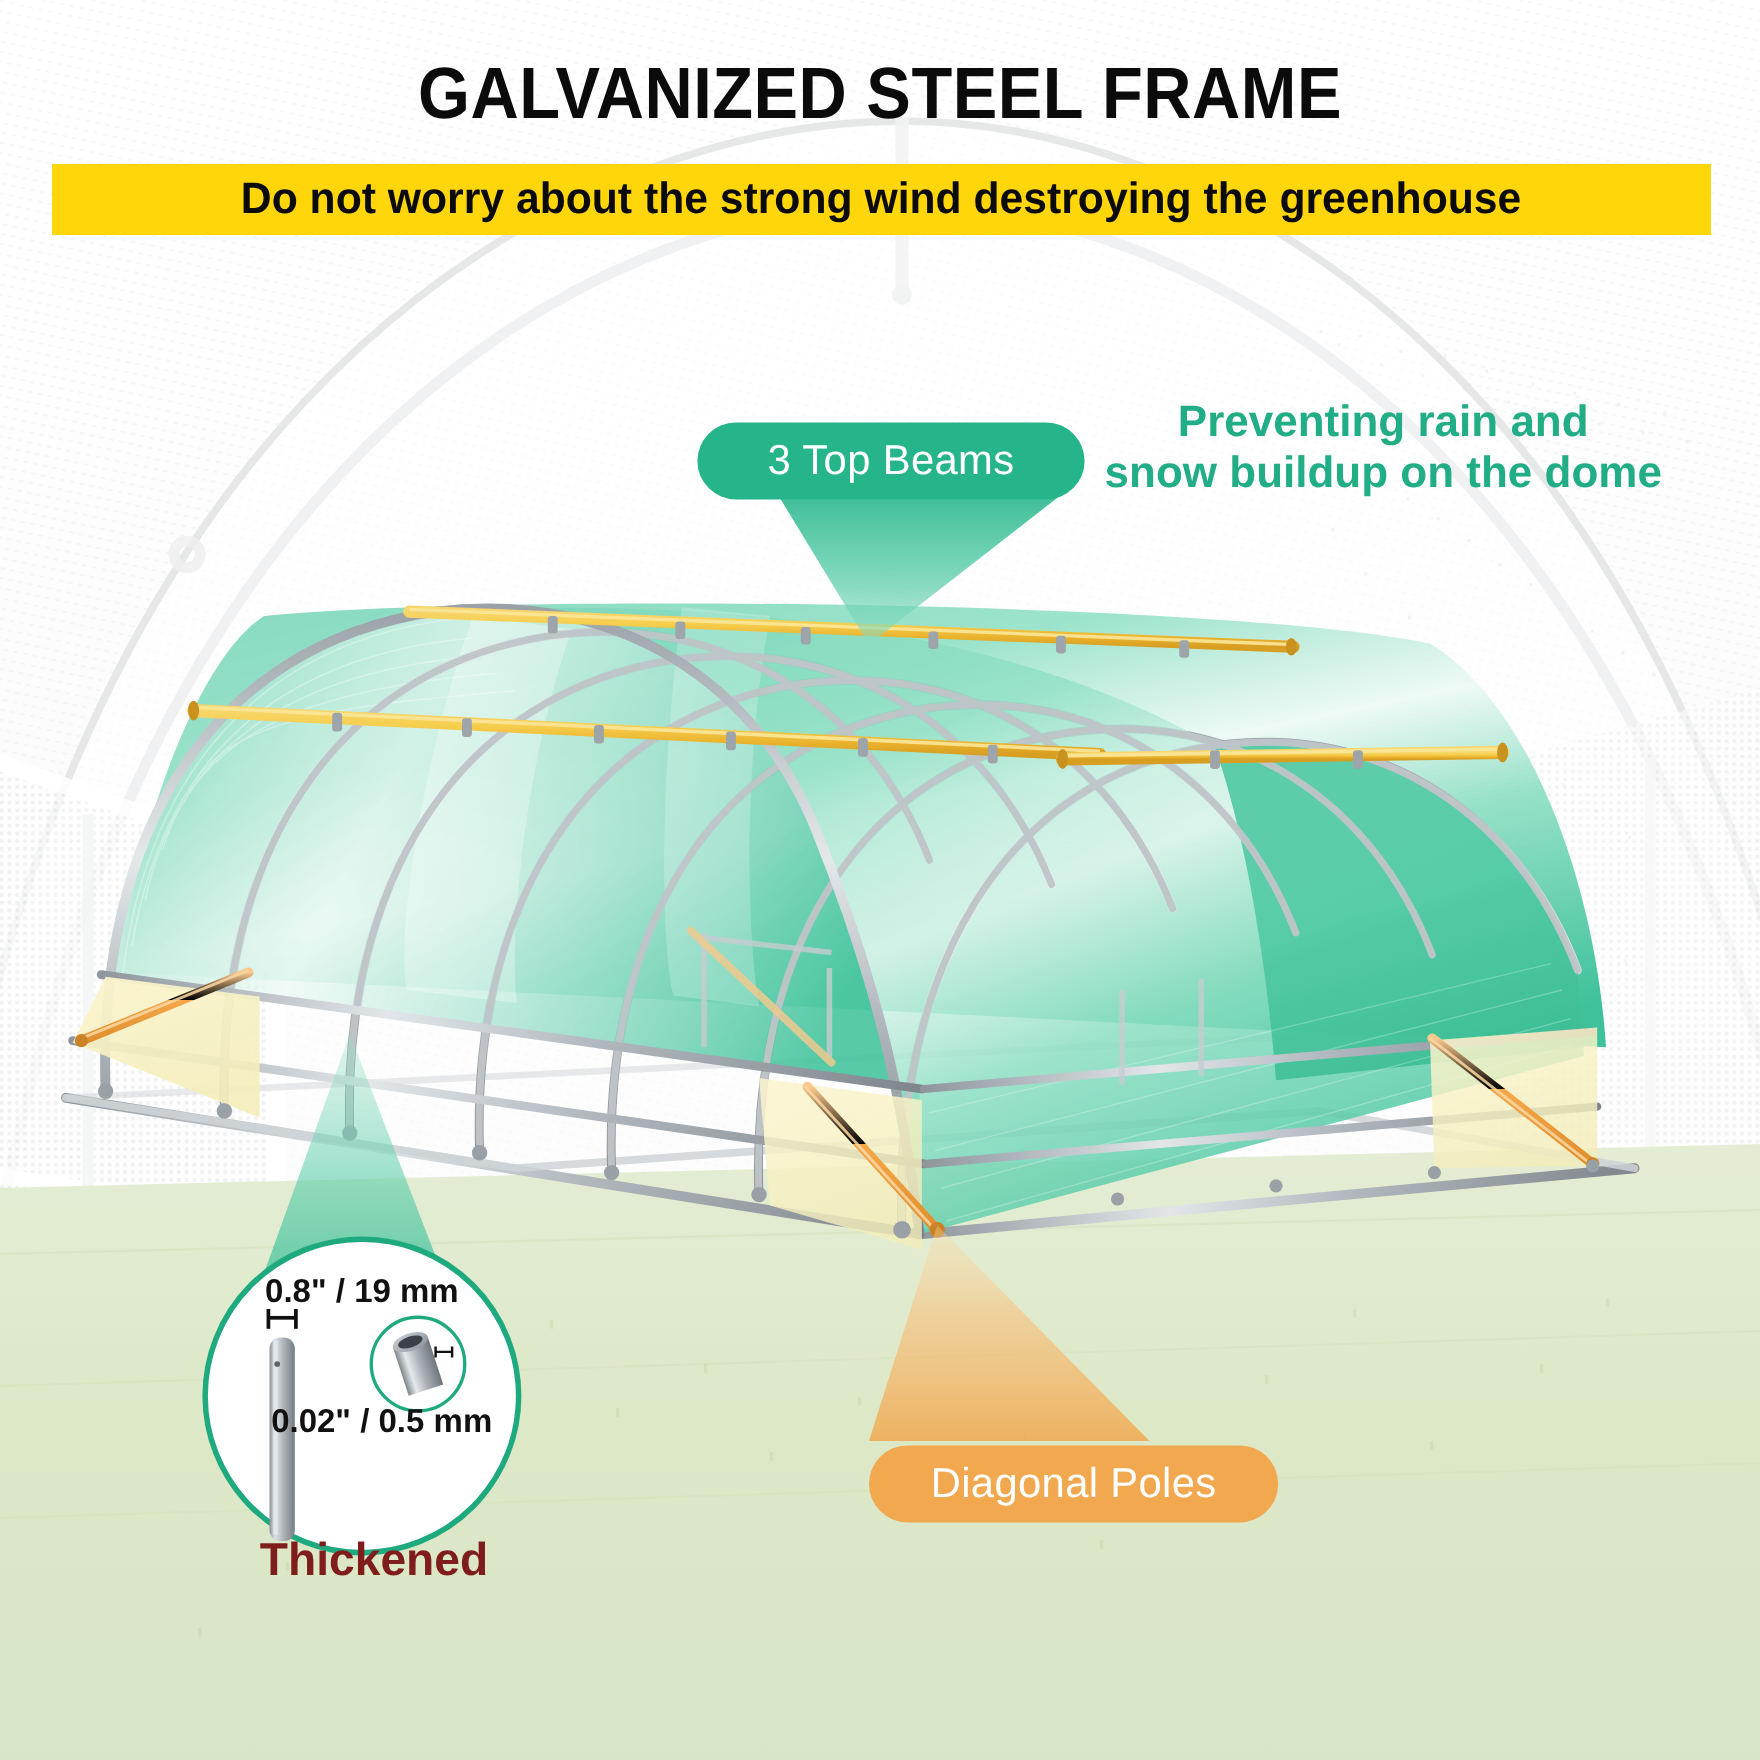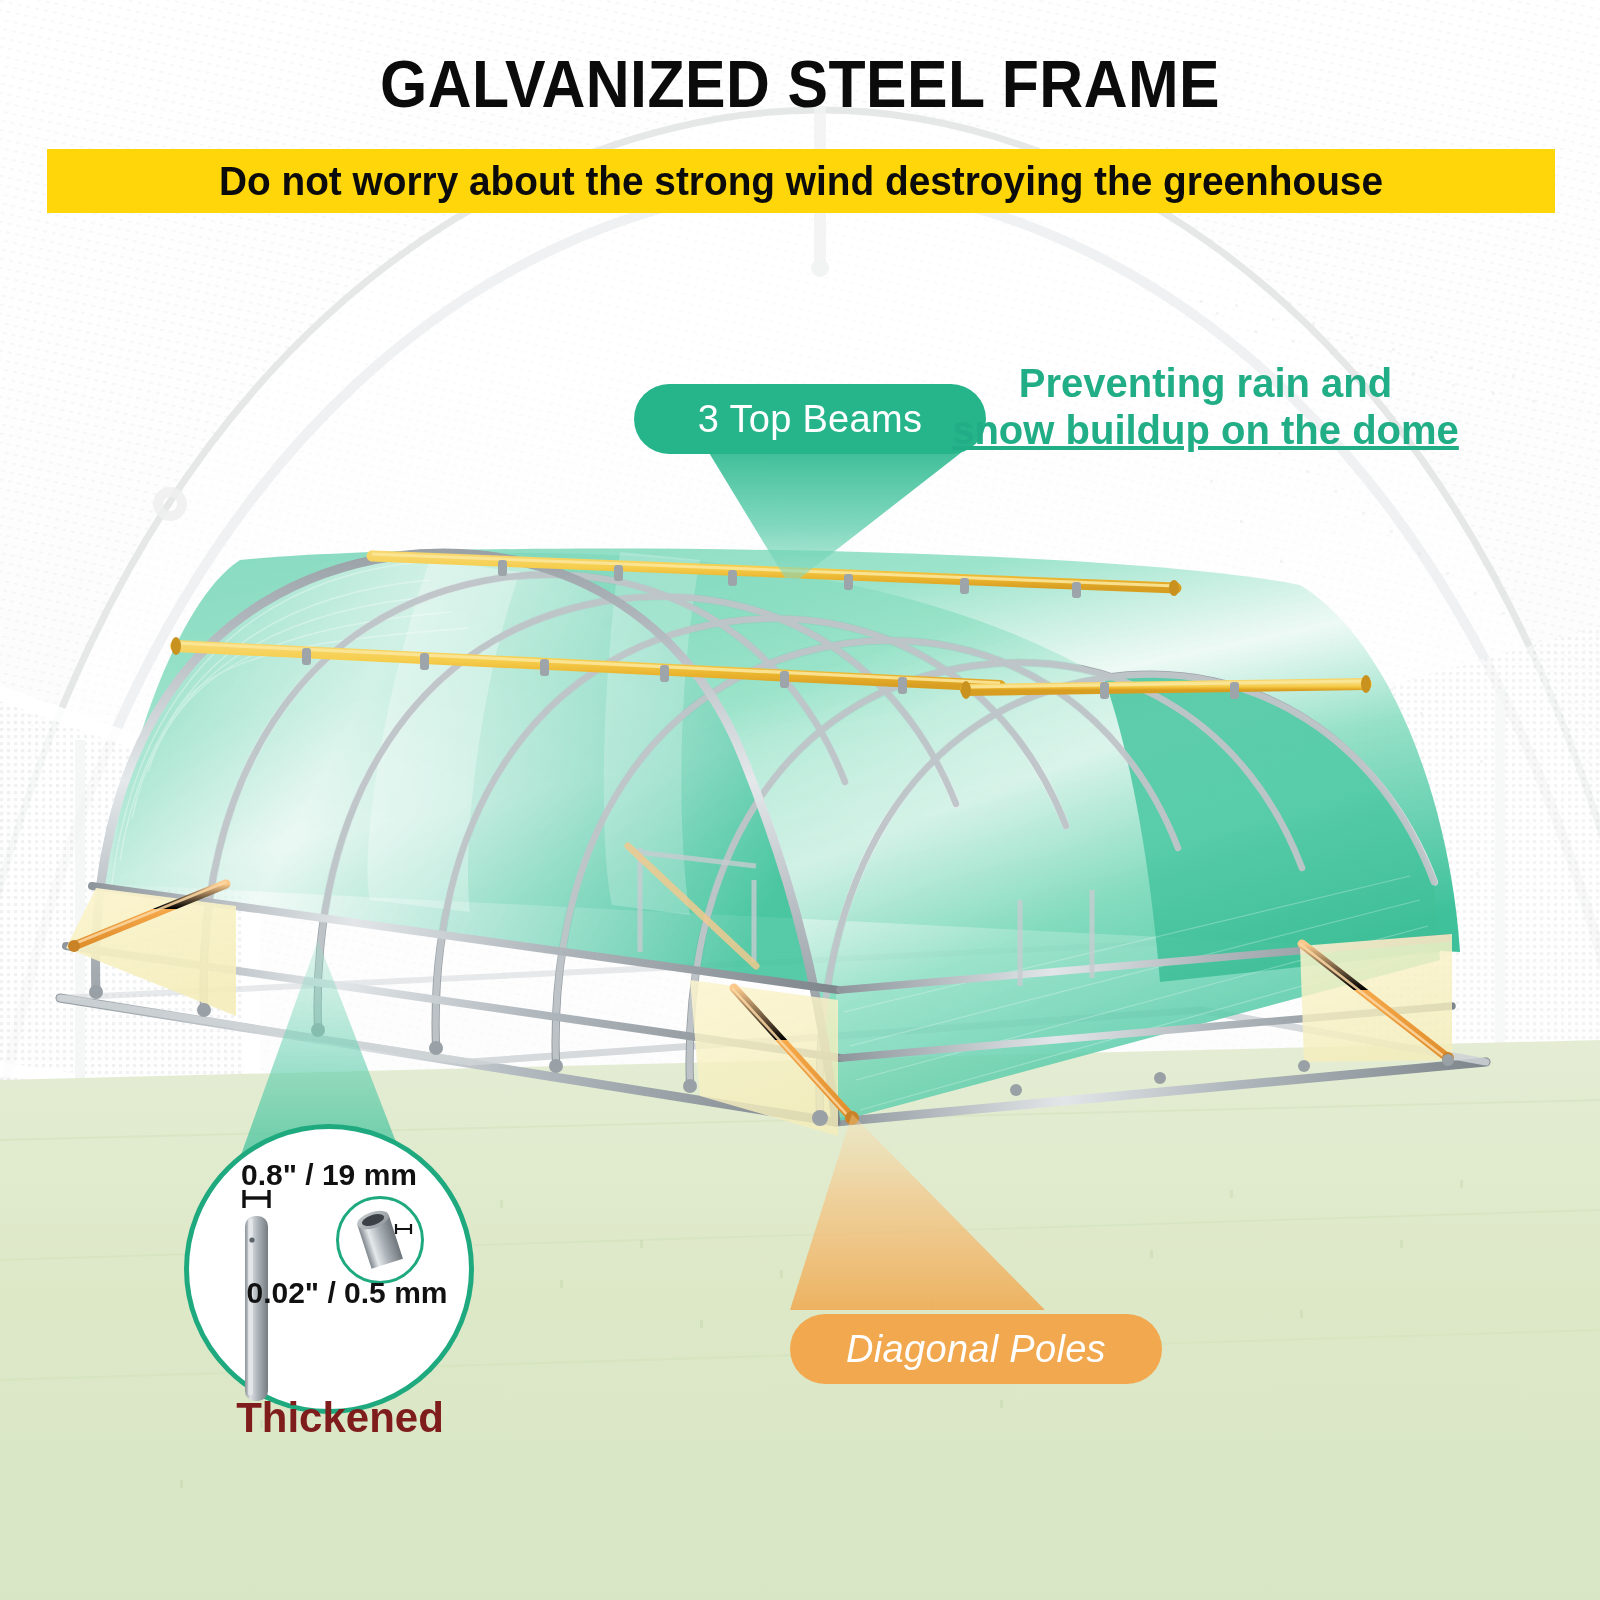--- a/index.html
+++ b/index.html
@@ -34,29 +34,29 @@
     transform:scaleX(.97);
   }
 
   
   .pill{
     position:absolute;display:flex;align-items:center;justify-content:center;
     color:#fff;white-space:nowrap;border-radius:999px;
     font-size:38px;font-weight:normal;letter-spacing:.3px;margin-top:16px;
   }
   #pill-topbeams{left:634px;top:368px;width:352px;height:70px;background:#26B58B;}
-  #pill-diagonal{left:790px;top:1298px;width:372px;height:70px;background:#F2A84E;font-style:italic;}
+  #pill-diagonal{left:790px;top:1298px;width:372px;height:70px;background:#F2A84E;}
 
   
   .right-text{
-    position:absolute;left:908px;top:360px;width:595px;
+    position:absolute;left:960px;top:360px;width:595px;
     text-align:center;color:#21AD85;font-weight:bold;font-size:40px;
     line-height:1.18;
   }
-  .right-text .l2{display:block;text-decoration:underline;}
+  .right-text .l2{display:block;}
 
   
   .poles-label{
     position:absolute;left:110px;top:1392px;width:460px;
     text-align:center;color:#7f1d1d;font-weight:bold;font-size:42px;
     line-height:1.22;
   }
 
   
   .detail{

